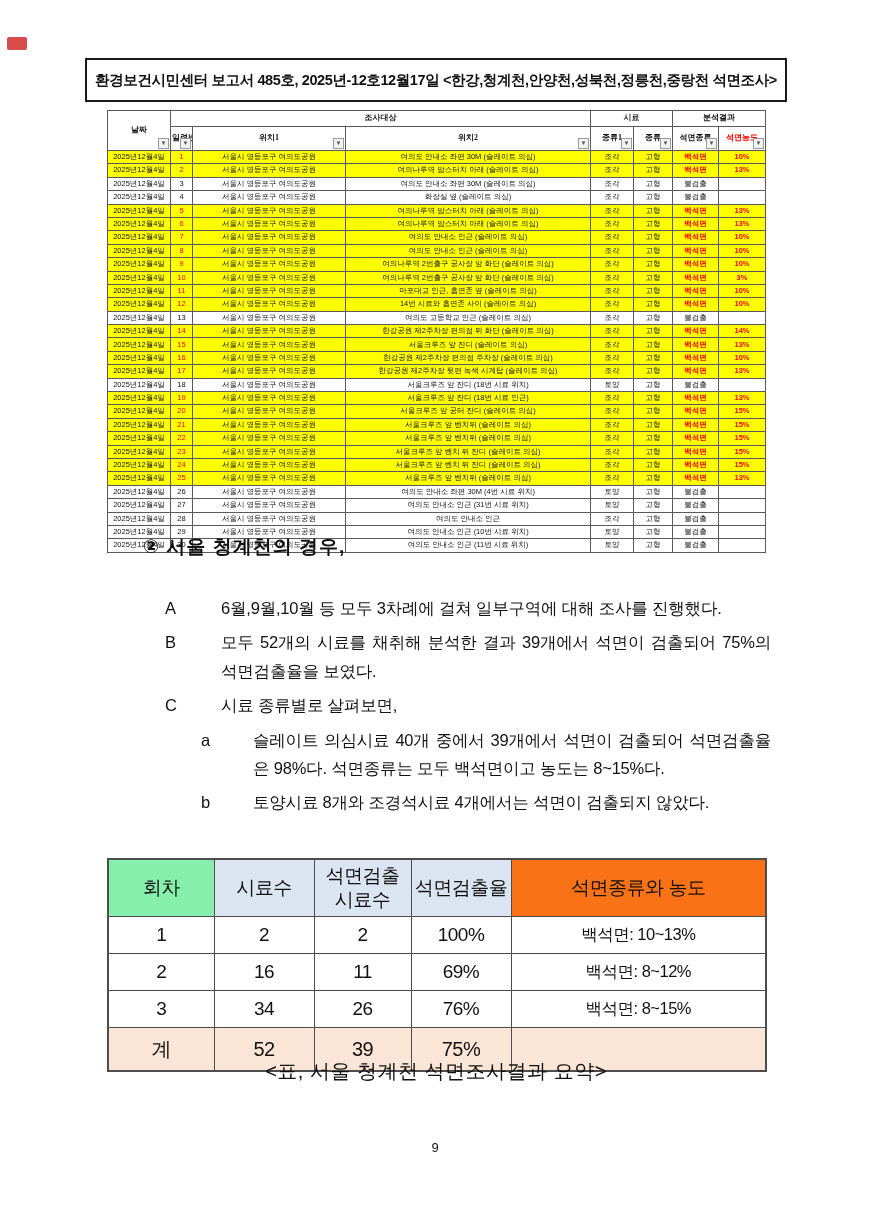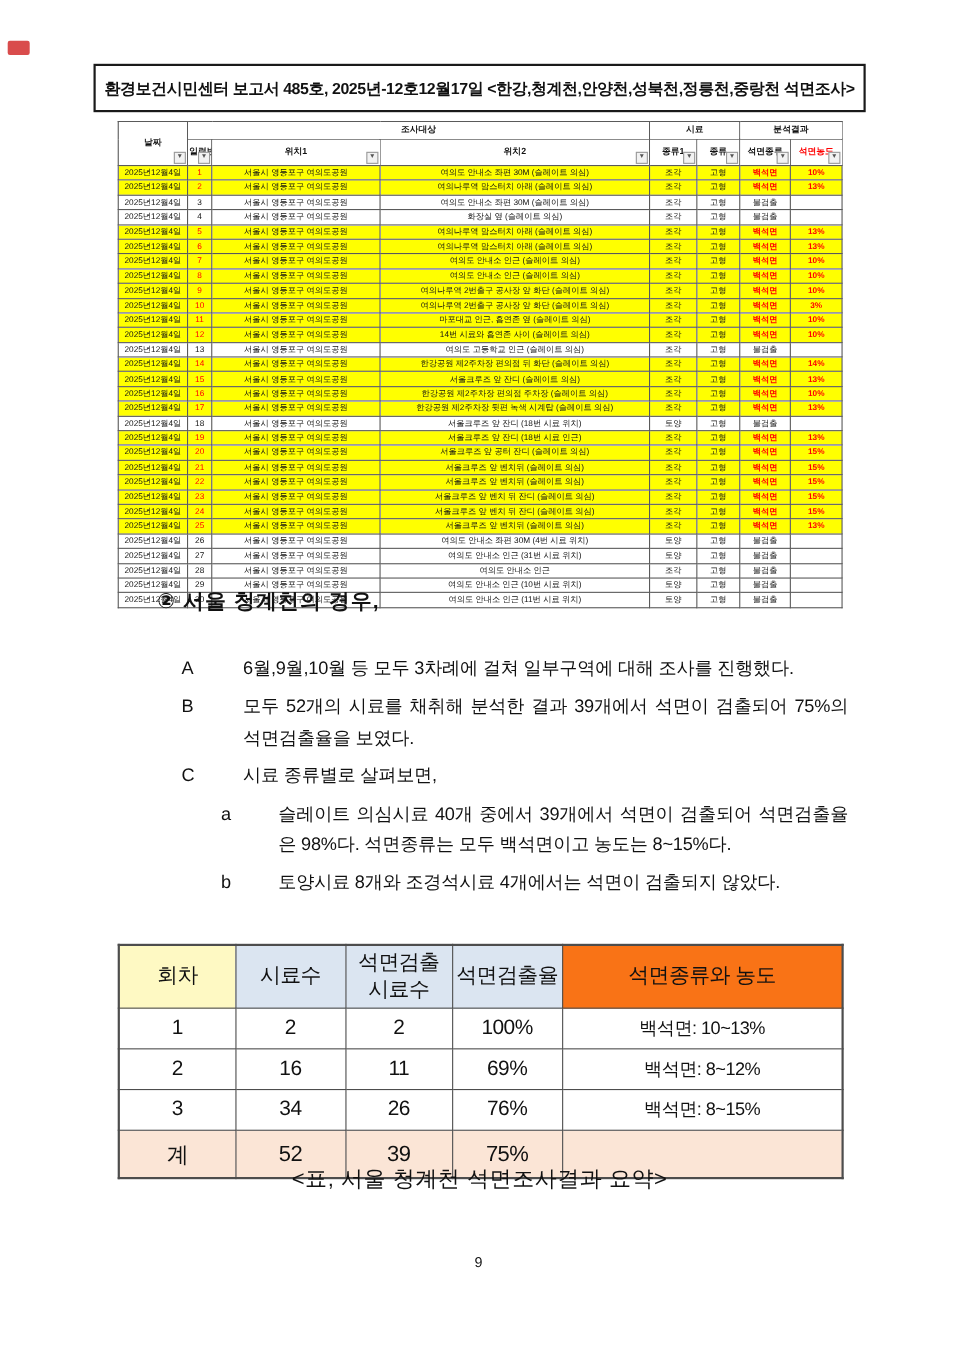--- a/index.html
+++ b/index.html
@@ -19,21 +19,21 @@
   }
   
   table.survey{
     position:absolute;left:107px;top:110px;width:658px;
     border-collapse:collapse;table-layout:fixed;
   }
   table.survey th,table.survey td{
     border:1px solid #5a5a5a;padding:0 1px;text-align:center;vertical-align:middle;
     font-size:7.5px;line-height:1.1;height:12.4px;overflow:hidden;white-space:nowrap;
   }
-  table.survey th{font-size:8px;font-weight:bold;background:#ffffff;position:relative;}
+  table.survey th{font-size:8px;font-weight:bold;background:#ffffff;position:relative;font-family:Liberation Serif, serif;}
   table.survey th.grp{height:15px;}
   table.survey th.sub{height:23px;}
   th .flt{
     position:absolute;right:1px;bottom:1px;width:9px;height:9px;
     border:1px solid #9a9a9a;background:#f2f2f2;color:#555;
     font-size:6px;line-height:8px;text-align:center;
   }
   th.serial-h{font-size:4.5px;white-space:normal;line-height:1;}
   th.conc-h{color:#ff0000;}
   tr.hl td{background:#ffff00;}
@@ -462,21 +462,21 @@
   <table class="summary">
     <colgroup>
       <col style="width:106px">
         <col style="width:100px">
         <col style="width:97px">
         <col style="width:100px">
         <col style="width:255px">
     </colgroup>
     <thead>
         <tr>
-          <th style="background: #fef9c3;">회차</th>
+          <th style="background: #86efac;">회차</th>
           <th style="background: rgb(219, 229, 241);">시료수</th>
           <th style="background: rgb(219, 229, 241);">석면검출 시료수</th>
           <th style="background: rgb(219, 229, 241);">석면검출율</th>
           <th style="background: #f97316;">석면종류와 농도</th>
         </tr>
       </thead>
     <tbody>
         <tr>
           <td>1</td>
           <td>2</td>

